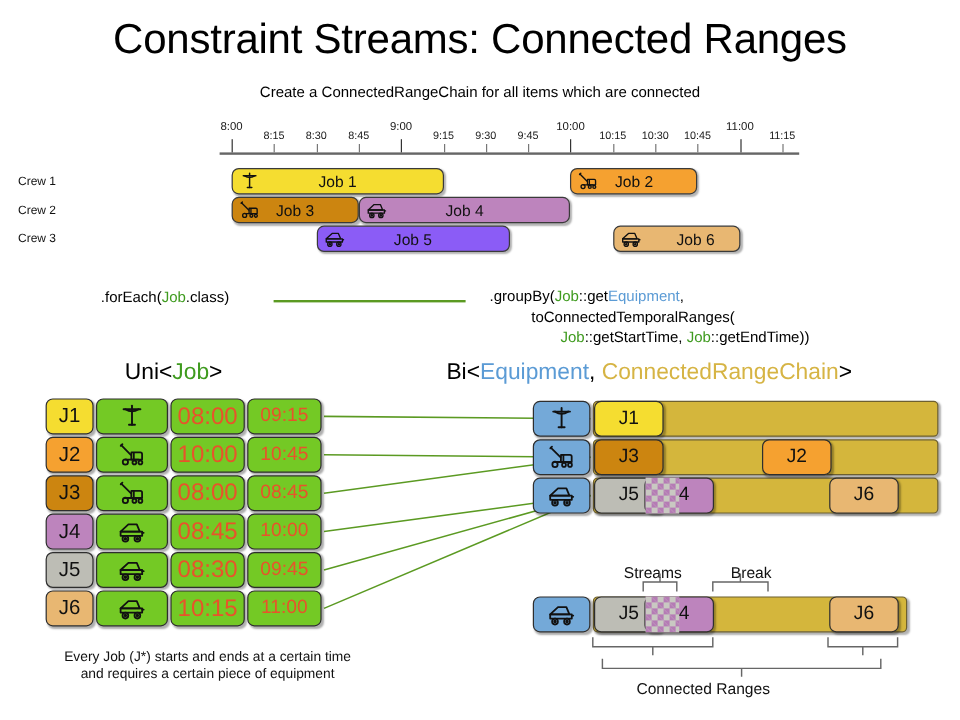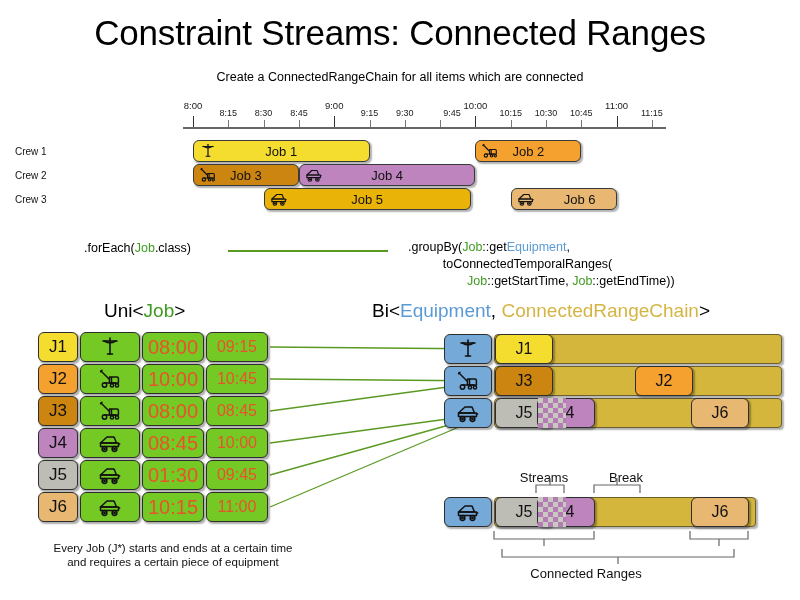--- a/index.html
+++ b/index.html
@@ -126,21 +126,21 @@
       <div class="tick-label" style="left:263.6px;top:12px;">8:30</div>
       <div class="tick" style="left:298.9px;top:24px;height:7px;background:#777;"></div>
       <div class="tick-label" style="left:298.9px;top:12px;">8:45</div>
       <div class="tick" style="left:334.2px;top:20px;height:11px;background:#333;"></div>
       <div class="tick-label major" style="left:334.2px;top:4px;">9:00</div>
       <div class="tick" style="left:369.5px;top:24px;height:7px;background:#777;"></div>
       <div class="tick-label" style="left:369.5px;top:12px;">9:15</div>
       <div class="tick" style="left:404.79999999999995px;top:24px;height:7px;background:#777;"></div>
       <div class="tick-label" style="left:404.79999999999995px;top:12px;text-align:right;">9:30</div>
       <div class="tick" style="left:440.09999999999997px;top:24px;height:7px;background:#777;"></div>
-      <div class="tick-label" style="left:440.09999999999997px;top:12px;margin-left:12px;">9:45</div>
+      <div class="tick-label" style="left:440.09999999999997px;top:12px;">9:45</div>
       <div class="tick" style="left:475.4px;top:20px;height:11px;background:#333;"></div>
       <div class="tick-label major" style="left:475.4px;top:4px;">10:00</div>
       <div class="tick" style="left:510.7px;top:24px;height:7px;background:#777;"></div>
       <div class="tick-label" style="left:510.7px;top:12px;">10:15</div>
       <div class="tick" style="left:546px;top:24px;height:7px;background:#777;"></div>
       <div class="tick-label" style="left:546px;top:12px;">10:30</div>
       <div class="tick" style="left:581.3px;top:24px;height:7px;background:#777;"></div>
       <div class="tick-label" style="left:581.3px;top:12px;">10:45</div>
       <div class="tick" style="left:616.5999999999999px;top:20px;height:11px;background:#333;"></div>
       <div class="tick-label major" style="left:616.5999999999999px;top:4px;">11:00</div>
@@ -198,21 +198,21 @@
       <circle cx="6.5" cy="18" r="2.4"></circle>
               <circle cx="16.5" cy="18" r="2.4"></circle>
       <circle cx="6.5" cy="18" r="0.7"></circle>
               <circle cx="16.5" cy="18" r="0.7"></circle>
       <path d="M20.5 13 h1.2"></path>
     </g>
           </svg></span>
         <span class="lbl">Job 4</span>
       </div>
       <div class="crew-label" style="left:15px;top:98px;">Crew 3</div>
-      <div class="gbar" style="left:263.6px;top:92px;width:207px;background:#eab308;">
+      <div class="gbar" style="left:263.6px;top:92px;width:161px;background:#8b5cf6;">
         <span class="eq"><svg viewBox="0 0 24 24" width="20" height="18">
     <g fill="none" stroke="#111" stroke-width="1.5" stroke-linecap="round" stroke-linejoin="round">
       <path d="M2.5 12 L9 6 h7 l2.5 6 z"></path>
       <path d="M2.5 12 h18 v3.5 h-18 z"></path>
       <circle cx="6.5" cy="18" r="2.4"></circle>
               <circle cx="16.5" cy="18" r="2.4"></circle>
       <circle cx="6.5" cy="18" r="0.7"></circle>
               <circle cx="16.5" cy="18" r="0.7"></circle>
       <path d="M20.5 13 h1.2"></path>
     </g>
@@ -361,21 +361,21 @@
       <path d="M2.5 12 h18 v3.5 h-18 z"></path>
       <circle cx="6.5" cy="18" r="2.4"></circle>
               <circle cx="16.5" cy="18" r="2.4"></circle>
       <circle cx="6.5" cy="18" r="0.7"></circle>
               <circle cx="16.5" cy="18" r="0.7"></circle>
       <path d="M20.5 13 h1.2"></path>
     </g>
           </svg>
         </div>
       <div class="ucell t1">
-        <span>01:30</span>
+        <span>08:30</span>
         </div>
       <div class="ucell t2">
         <span>09:45</span>
         </div>
     </div>
     <div class="urow">
       <div class="ucell id" style="background:#e8b772;">
         <span>J6</span>
         </div>
       <div class="ucell eq">

